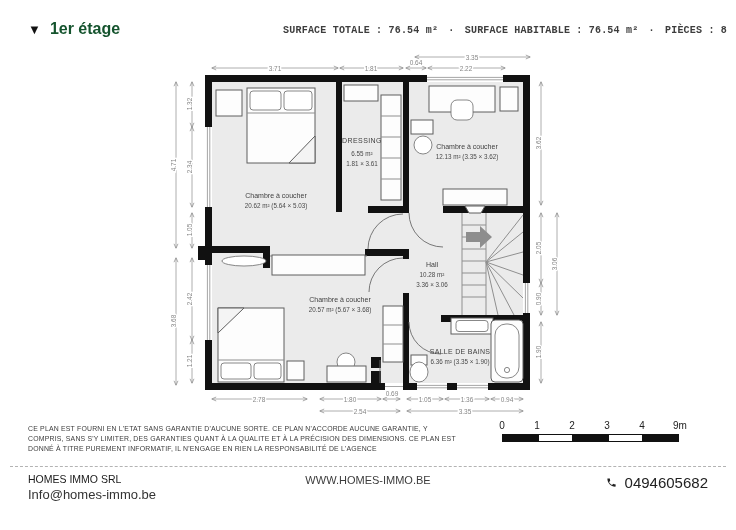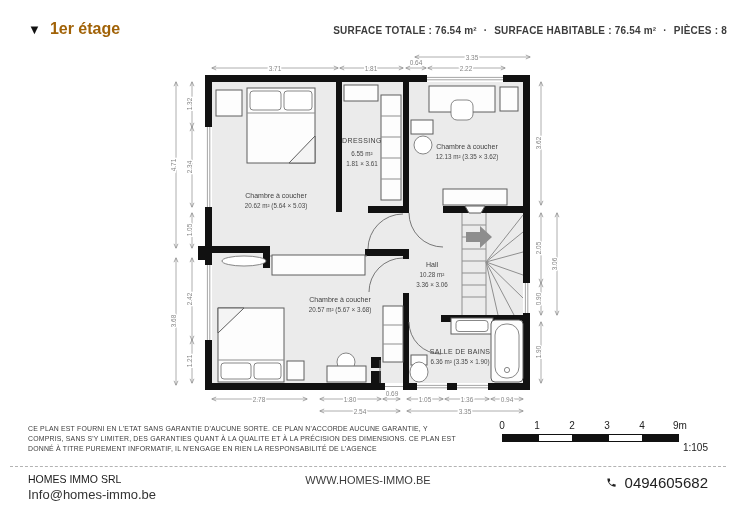--- a/index.html
+++ b/index.html
@@ -3,22 +3,22 @@
 <meta charset="utf-8">
 <style>
   html,body{margin:0;padding:0;}
   body{
     width:736px;height:530px;position:relative;overflow:hidden;
     background:#ffffff;font-family:"Liberation Sans",sans-serif;color:#1a1a1a;
   }
   
   .floor-header{position:absolute;left:28px;top:20px;display:flex;align-items:center;gap:9px;}
   .collapse-tri{font-size:13px;color:#111;line-height:1;}
-  .floor-title{font-size:16px;font-weight:700;color:#a16207;}
-  .stats{position:absolute;right:9px;top:25px;font-size:10px;font-weight:700;color:#3d3d3d;letter-spacing:.2px;white-space:nowrap;}
+  .floor-title{font-size:16px;font-weight:700;color:#14532d;}
+  .stats{position:absolute;right:9px;top:25px;font-size:10px;font-weight:700;color:#3d3d3d;letter-spacing:.2px;white-space:nowrap;font-family:Liberation Mono, monospace;}
   .stats .sep{margin:0 4px;color:#3d3d3d;}
   
   svg.plan{position:absolute;left:0;top:0;}
   .dimline{stroke:#9a9a9a;stroke-width:0.8;fill:none;}
   .dimlabel{font-size:6.5px;fill:#868686;paint-order:stroke;stroke:#ffffff;stroke-width:2.6px;}
   .rname{font-size:7px;fill:#3f3f3f;}
   .rdet{font-size:6.3px;fill:#4a4a4a;}
   .furn{fill:#fdfdfd;stroke:#5e5e5e;stroke-width:1;}
   .furn2{fill:#ffffff;stroke:#6a6a6a;stroke-width:0.8;}
   .thin{stroke:#8f8f8f;stroke-width:1;fill:none;}
@@ -286,21 +286,20 @@
     <span style="left:142px">4</span>
     <span style="left:180px">9m</span>
   </div>
   <div class="sb-bar">
     <div class="sb-b"></div>
       <div class="sb-w"></div>
       <div class="sb-b"></div>
       <div class="sb-w"></div>
       <div class="sb-b"></div>
   </div>
-  <div class="sb-ratio">1:105</div>
 </div>
 
 <div class="footer-sep"></div>
 <div class="f-company">HOMES IMMO SRL</div>
 <div class="f-email">Info@homes-immo.be</div>
 <div class="f-site">WWW.HOMES-IMMO.BE</div>
 <div class="f-phone">
   <svg width="11" height="11" viewBox="0 0 24 24">
     <path fill="#222" d="M6.6 10.8c1.4 2.8 3.8 5.2 6.6 6.6l2.2-2.2c.3-.3.7-.4 1-.2 1.1.4 2.3.6 3.6.6.6 0 1 .4 1 1V20c0 .6-.4 1-1 1C10.6 21 3 13.4 3 4c0-.6.4-1 1-1h3.5c.6 0 1 .4 1 1 0 1.2.2 2.4.6 3.6.1.3 0 .7-.2 1l-2.3 2.2z"></path>
   </svg>

